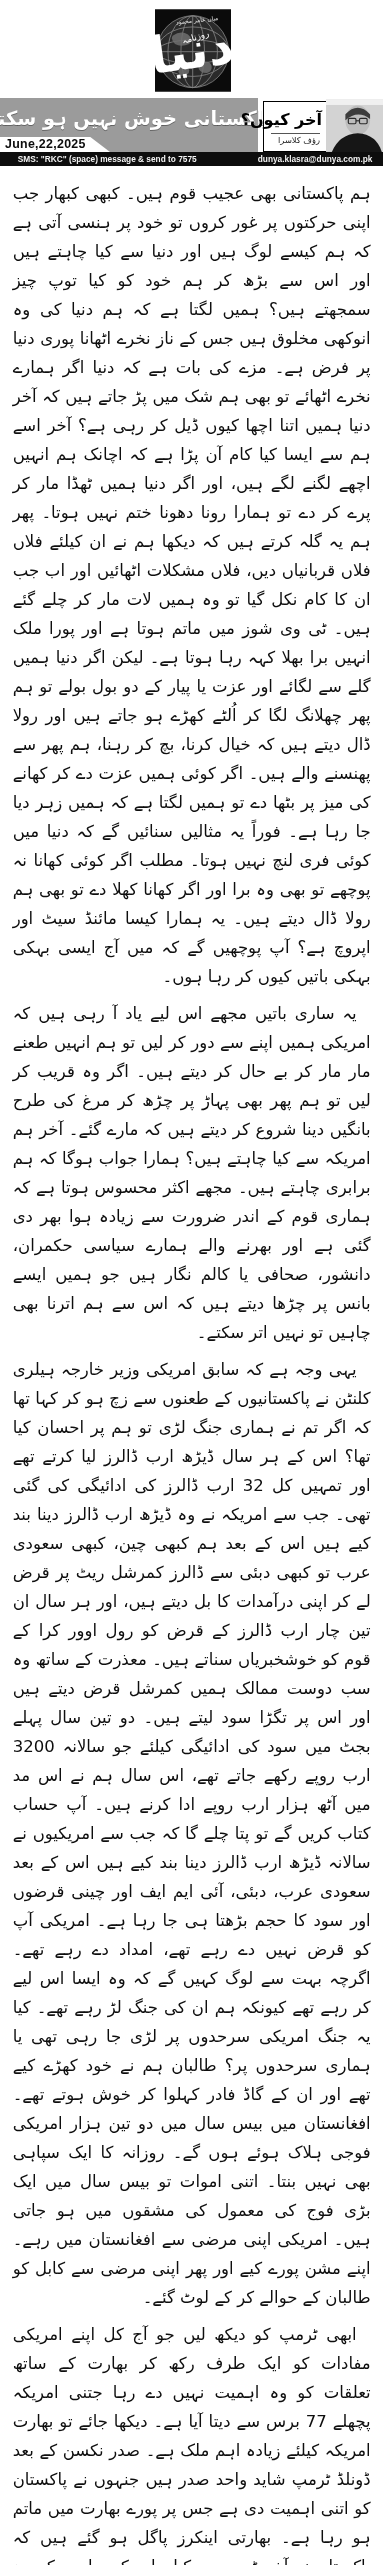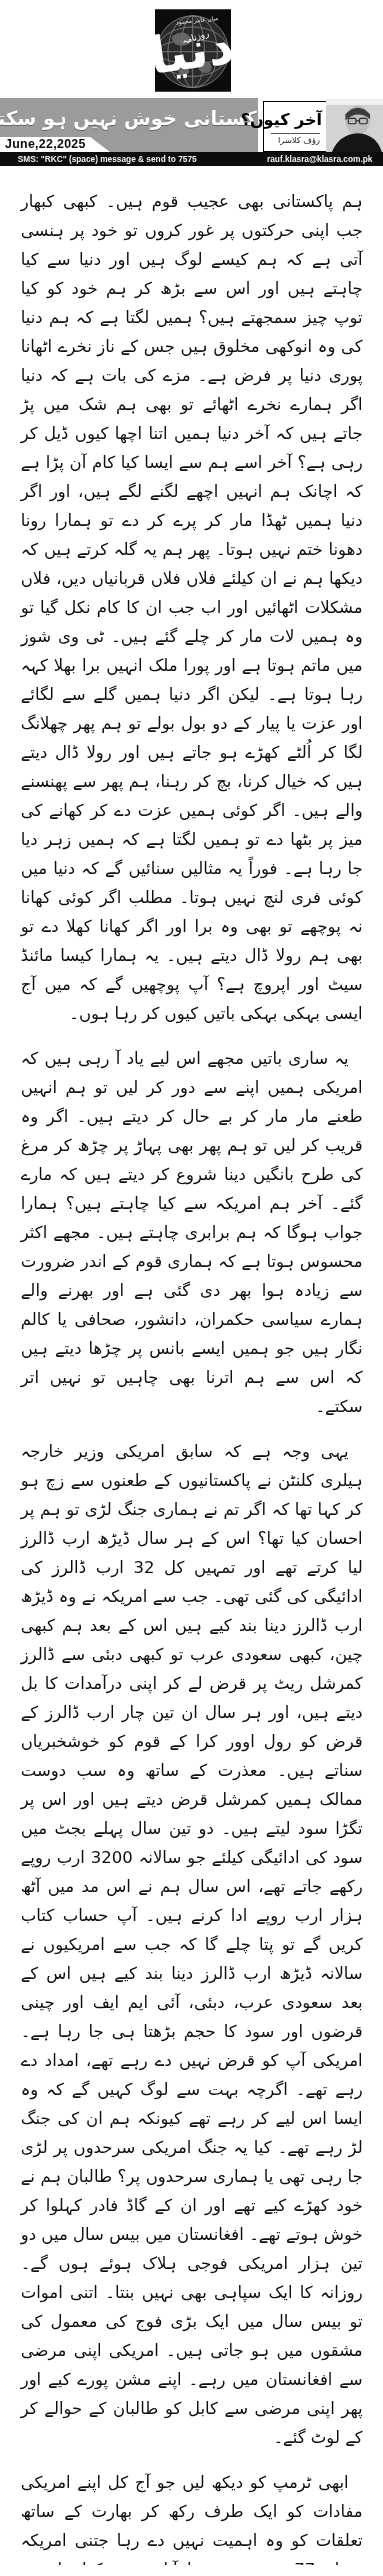--- a/index.html
+++ b/index.html
@@ -79,21 +79,21 @@
   
   .article{
     position:absolute; left:4.7px; top:171px; width:374px; max-height:2394px;
     overflow:hidden;
     direction:rtl;
     text-align:justify;
     font-size:16.5px;
     line-height:29px;
     color:#0e0e0e;
   }
-  .article p{margin:16px; padding:0; text-indent:14px;}
+  .article p{margin:8px; padding:0; text-indent:14px;}
   .article p.first{text-indent:0;}
 </style>
 </head>
 <body>
 
 <div class="page">
 
   <div class="logo">
     <svg viewBox="0 0 129 140">
       <rect x="0" y="0" width="129" height="140" fill="#0b0b0b"></rect>
@@ -142,21 +142,21 @@
         <rect x="38" y="33" width="13" height="9" rx="2"></rect>
         <rect x="57" y="33" width="13" height="9" rx="2"></rect>
         <line x1="51" y1="37" x2="57" y2="37"></line>
       </g>
       <path d="M10 90 Q22 60 54 58 Q86 60 95 90 Z" fill="#161616"></path>
     </svg>
   </div>
 
   <div class="contact-bar">
     <span>SMS: "RKC" (space) message &amp; send to 7575</span>
-    <span>rauf.klasra@klasra.com.pk</span>
+    <span>dunya.klasra@dunya.com.pk</span>
   </div>
 
   <div class="article" dir="rtl">
       <p class="first">ہم پاکستانی بھی عجیب قوم ہیں۔ کبھی کبھار جب اپنی حرکتوں پر غور کروں تو خود پر ہنسی آتی ہے کہ ہم کیسے لوگ ہیں اور دنیا سے کیا چاہتے ہیں اور اس سے بڑھ کر ہم خود کو کیا توپ چیز سمجھتے ہیں؟ ہمیں لگتا ہے کہ ہم دنیا کی وہ انوکھی مخلوق ہیں جس کے ناز نخرے اٹھانا پوری دنیا پر فرض ہے۔ مزے کی بات ہے کہ دنیا اگر ہمارے نخرے اٹھائے تو بھی ہم شک میں پڑ جاتے ہیں کہ آخر دنیا ہمیں اتنا اچھا کیوں ڈیل کر رہی ہے؟ آخر اسے ہم سے ایسا کیا کام آن پڑا ہے کہ اچانک ہم انہیں اچھے لگنے لگے ہیں، اور اگر دنیا ہمیں ٹھڈا مار کر پرے کر دے تو ہمارا رونا دھونا ختم نہیں ہوتا۔ پھر ہم یہ گلہ کرتے ہیں کہ دیکھا ہم نے ان کیلئے فلاں فلاں قربانیاں دیں، فلاں مشکلات اٹھائیں اور اب جب ان کا کام نکل گیا تو وہ ہمیں لات مار کر چلے گئے ہیں۔ ٹی وی شوز میں ماتم ہوتا ہے اور پورا ملک انہیں برا بھلا کہہ رہا ہوتا ہے۔ لیکن اگر دنیا ہمیں گلے سے لگائے اور عزت یا پیار کے دو بول بولے تو ہم پھر چھلانگ لگا کر اُلٹے کھڑے ہو جاتے ہیں اور رولا ڈال دیتے ہیں کہ خیال کرنا، بچ کر رہنا، ہم پھر سے پھنسنے والے ہیں۔ اگر کوئی ہمیں عزت دے کر کھانے کی میز پر بٹھا دے تو ہمیں لگتا ہے کہ ہمیں زہر دیا جا رہا ہے۔ فوراً یہ مثالیں سنائیں گے کہ دنیا میں کوئی فری لنچ نہیں ہوتا۔ مطلب اگر کوئی کھانا نہ پوچھے تو بھی وہ برا اور اگر کھانا کھلا دے تو بھی ہم رولا ڈال دیتے ہیں۔ یہ ہمارا کیسا مائنڈ سیٹ اور اپروچ ہے؟ آپ پوچھیں گے کہ میں آج ایسی بہکی بہکی باتیں کیوں کر رہا ہوں۔</p>
       <p>یہ ساری باتیں مجھے اس لیے یاد آ رہی ہیں کہ امریکی ہمیں اپنے سے دور کر لیں تو ہم انہیں طعنے مار مار کر بے حال کر دیتے ہیں۔ اگر وہ قریب کر لیں تو ہم پھر بھی پہاڑ پر چڑھ کر مرغ کی طرح بانگیں دینا شروع کر دیتے ہیں کہ مارے گئے۔ آخر ہم امریکہ سے کیا چاہتے ہیں؟ ہمارا جواب ہوگا کہ ہم برابری چاہتے ہیں۔ مجھے اکثر محسوس ہوتا ہے کہ ہماری قوم کے اندر ضرورت سے زیادہ ہوا بھر دی گئی ہے اور بھرنے والے ہمارے سیاسی حکمران، دانشور، صحافی یا کالم نگار ہیں جو ہمیں ایسے بانس پر چڑھا دیتے ہیں کہ اس سے ہم اترنا بھی چاہیں تو نہیں اتر سکتے۔</p>
       <p>یہی وجہ ہے کہ سابق امریکی وزیر خارجہ ہیلری کلنٹن نے پاکستانیوں کے طعنوں سے زچ ہو کر کہا تھا کہ اگر تم نے ہماری جنگ لڑی تو ہم پر احسان کیا تھا؟ اس کے ہر سال ڈیڑھ ارب ڈالرز لیا کرتے تھے اور تمہیں کل 32 ارب ڈالرز کی ادائیگی کی گئی تھی۔ جب سے امریکہ نے وہ ڈیڑھ ارب ڈالرز دینا بند کیے ہیں اس کے بعد ہم کبھی چین، کبھی سعودی عرب تو کبھی دبئی سے ڈالرز کمرشل ریٹ پر قرض لے کر اپنی درآمدات کا بل دیتے ہیں، اور ہر سال ان تین چار ارب ڈالرز کے قرض کو رول اوور کرا کے قوم کو خوشخبریاں سناتے ہیں۔ معذرت کے ساتھ وہ سب دوست ممالک ہمیں کمرشل قرض دیتے ہیں اور اس پر تگڑا سود لیتے ہیں۔ دو تین سال پہلے بجٹ میں سود کی ادائیگی کیلئے جو سالانہ 3200 ارب روپے رکھے جاتے تھے، اس سال ہم نے اس مد میں آٹھ ہزار ارب روپے ادا کرنے ہیں۔ آپ حساب کتاب کریں گے تو پتا چلے گا کہ جب سے امریکیوں نے سالانہ ڈیڑھ ارب ڈالرز دینا بند کیے ہیں اس کے بعد سعودی عرب، دبئی، آئی ایم ایف اور چینی قرضوں اور سود کا حجم بڑھتا ہی جا رہا ہے۔ امریکی آپ کو قرض نہیں دے رہے تھے، امداد دے رہے تھے۔ اگرچہ بہت سے لوگ کہیں گے کہ وہ ایسا اس لیے کر رہے تھے کیونکہ ہم ان کی جنگ لڑ رہے تھے۔ کیا یہ جنگ امریکی سرحدوں پر لڑی جا رہی تھی یا ہماری سرحدوں پر؟ طالبان ہم نے خود کھڑے کیے تھے اور ان کے گاڈ فادر کہلوا کر خوش ہوتے تھے۔ افغانستان میں بیس سال میں دو تین ہزار امریکی فوجی ہلاک ہوئے ہوں گے۔ روزانہ کا ایک سپاہی بھی نہیں بنتا۔ اتنی اموات تو بیس سال میں ایک بڑی فوج کی معمول کی مشقوں میں ہو جاتی ہیں۔ امریکی اپنی مرضی سے افغانستان میں رہے۔ اپنے مشن پورے کیے اور پھر اپنی مرضی سے کابل کو طالبان کے حوالے کر کے لوٹ گئے۔</p>
       <p>ابھی ٹرمپ کو دیکھ لیں جو آج کل اپنے امریکی مفادات کو ایک طرف رکھ کر بھارت کے ساتھ تعلقات کو وہ اہمیت نہیں دے رہا جتنی امریکہ پچھلے 77 برس سے دیتا آیا ہے۔ دیکھا جائے تو بھارت امریکہ کیلئے زیادہ اہم ملک ہے۔ صدر نکسن کے بعد ڈونلڈ ٹرمپ شاید واحد صدر ہیں جنہوں نے پاکستان کو اتنی اہمیت دی ہے جس پر پورے بھارت میں ماتم ہو رہا ہے۔ بھارتی اینکرز پاگل ہو گئے ہیں کہ پاکستان نے آخر ٹرمپ پر کیا جادو کر دیا ہے کہ وہ پاکستان اور پاکستانی عوام کا دیوانہ ہو گیا ہے۔ اب بھارتی کہہ رہے ہیں کہ پاکستان نے ٹرمپ کو رشوت کے طور پر کرپٹو کرنسی معاہدے اور منرلز ٹھیکوں کی پیشکش کی ہے جس میں ٹرمپ خاندان کو ذاتی دلچسپی ہے۔ چلیں بھارت کا رونا پیٹنا یا چیخنا چلانا سمجھ میں آتا ہے لیکن پاکستان کے اندر بیٹھے رودالی کیوں رونا شروع ہو گئے ہیں؟ ہم چاہتے ہیں کہ دنیا ہمارے لاڈ اٹھائے اور ہمارے سب کام مفت کرے۔ دنیا ہمیشہ سے مفادات پر چلتی آئی ہے، چاہے وہ انسانوں کے ایک دوسرے سے ذاتی تعلقات ہوں یا قوموں کے۔ ابھی نیٹو کے معاملے پر یورپ اور امریکہ میں کیا ہوا ہے، نیٹو ممالک بھی تو اپنے مفادات کیلئے امریکہ کے ساتھ کھڑے تھے یا امریکہ ان کے ساتھ کھڑا تھا۔ جب مفادات کا ٹکراؤ ہوا تو دونوں پیچھے ہٹ گئے۔ کسی ملک نے ہماری طرح رولا نہیں ڈالا کہ امریکہ نے دھوکا دے دیا۔</p>
     </div>
 
 </div>

